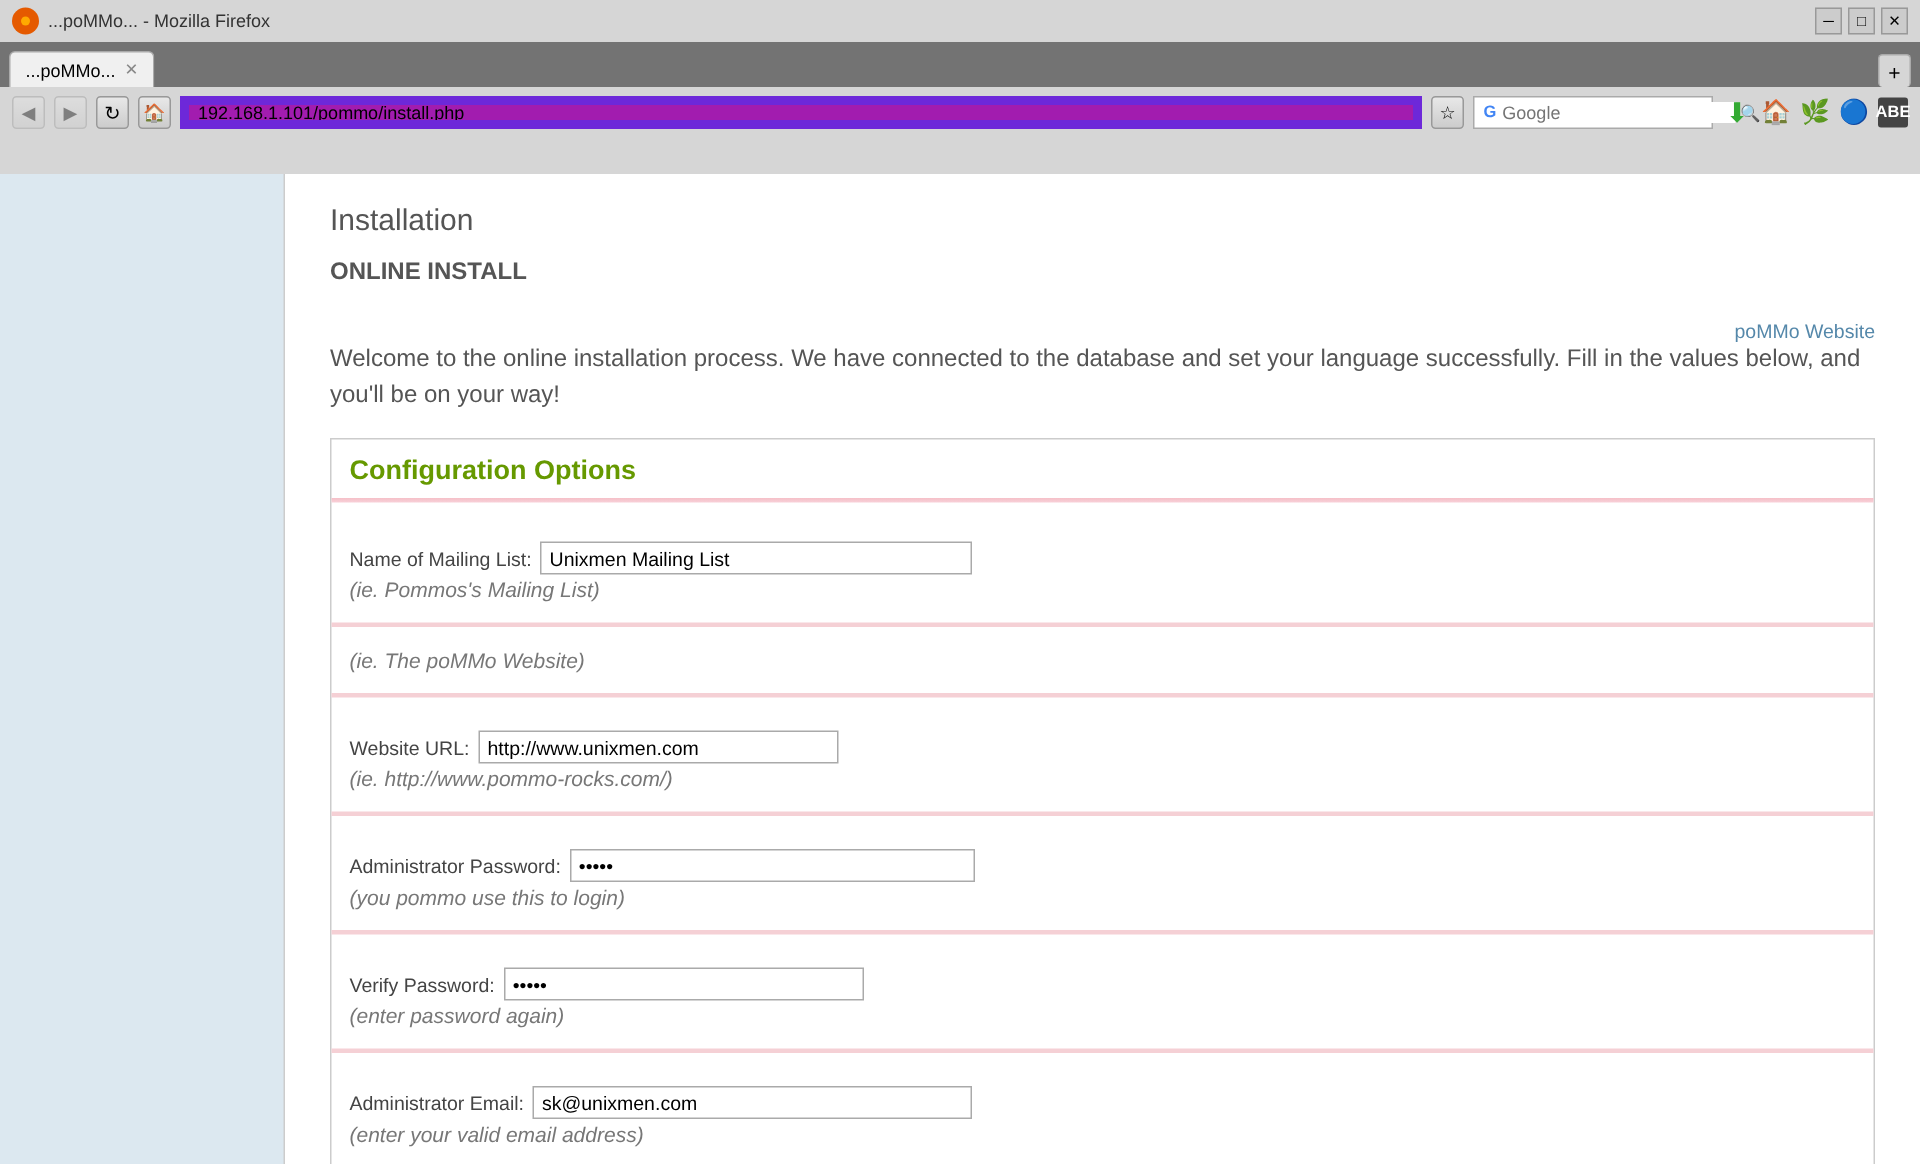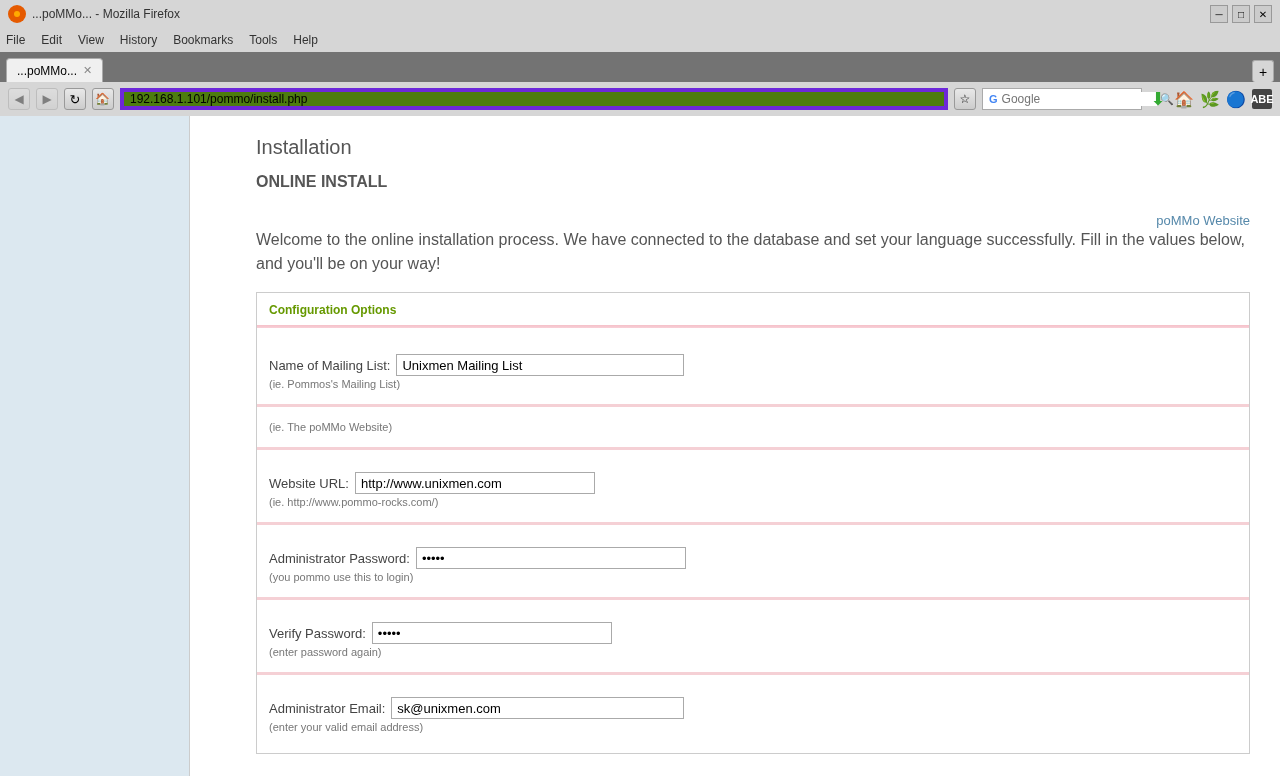--- a/index.html
+++ b/index.html
@@ -17,45 +17,45 @@
     .menu-bar { background: #d6d6d6; display: flex; align-items: center; padding: 2px 6px; height: 24px; gap: 16px; }
     .menu-item { font-size: 12px; color: #333; cursor: pointer; text-decoration: none; }
 
     .tab-bar { background: #737373; display: flex; align-items: flex-end; padding: 4px 6px 0; height: 30px; justify-content: space-between; }
     .tab { background: #f0f0f0; border: 1px solid #aaa; border-bottom: none; padding: 3px 10px; font-size: 12px; display: flex; align-items: center; gap: 6px; height: 24px; border-radius: 4px 4px 0 0; }
     .tab-new { background: #d6d6d6; border: 1px solid #aaa; border-bottom: none; width: 22px; height: 22px; display: flex; align-items: center; justify-content: center; font-size: 14px; cursor: pointer; border-radius: 3px; margin-left: 4px; }
 
     .address-bar { background: #d6d6d6; display: flex; align-items: center; padding: 3px 8px; height: 34px; gap: 6px; }
     .nav-btn { width: 22px; height: 22px; border: 1px solid #999; background: linear-gradient(#e8e8e8, #ccc); border-radius: 3px; display: flex; align-items: center; justify-content: center; cursor: pointer; font-size: 12px; }
     .nav-btn.disabled { opacity: 0.4; }
-    .address-input { flex: 1; height: 22px; border: 4px solid #6d28d9; background: #4d7c0f; padding: 0 6px; font-size: 12px; }
+    .address-input { flex: 1; height: 22px; border: 6px solid #6d28d9; background: #a21caf; padding: 0 6px; font-size: 12px; }
     .search-box { width: 160px; height: 22px; border: 1px solid #aaa; background: white; padding: 0 6px; font-size: 12px; display: flex; align-items: center; gap: 4px; }
     .search-input { border: none; outline: none; flex: 1; font-size: 12px; }
     .toolbar-icons { display: flex; gap: 6px; align-items: center; }
     .toolbar-icon { width: 20px; height: 20px; display: flex; align-items: center; justify-content: center; cursor: pointer; }
 
     
-    .page-content { background: white; height: calc(776px - 116px); overflow-y: auto; display: flex; gap: 36px; }
+    .page-content { background: white; height: calc(776px - 116px); overflow-y: auto; display: flex; }
     .sidebar-left { width: 190px; min-width: 190px; background: #dce8f0; border-right: 1px solid #ccc; }
     .main-content { flex: 1; padding: 20px 30px; background: white; }
 
     .page-title { font-size: 20px; font-weight: normal; color: #555; margin-bottom: 14px; }
     .section-title { font-size: 16px; font-weight: bold; color: #555; margin-bottom: 10px; }
 
     .pommo-link { color: #5588aa; text-decoration: none; float: right; font-size: 13px; }
 
     .welcome-text { color: #555; font-size: 16px; line-height: 1.5; margin-bottom: 16px; clear: both; }
 
     .config-section { border: 1px solid #ccc; padding: 10px 12px; margin-bottom: 10px; }
-    .config-title { color: #669900; font-size: 12px; font-weight: bold; margin-bottom: 8px; }
+    .config-title { color: #669900; font-size: 18px; font-weight: bold; margin-bottom: 8px; }
     .field-row { padding: 10px 0 4px; }
     .form-row { display: flex; align-items: center; gap: 6px; padding: 8px 0 2px; }
     .form-label { font-size: 13px; color: #444; white-space: nowrap; }
     .form-input { border: 1px solid #aaa; padding: 2px 5px; font-size: 13px; height: 22px; }
-    .form-hint { font-size: 11px; color: #777; padding: 0 0 6px; }
+    .form-hint { font-size: 14px; color: #777; font-style: italic; padding: 0 0 6px; }
 
     .google-icon { color: #4285f4; font-weight: bold; font-size: 11px; }
   </style>
 </head>
 <body>
 
 <div class="browser-chrome">
 
   <div class="title-bar">
     <div class="title-bar-left">
@@ -67,29 +67,20 @@
       </div>
       <span class="title-text">...poMMo... - Mozilla Firefox</span>
     </div>
     <div class="window-controls">
       <div class="win-btn">─</div>
       <div class="win-btn">□</div>
       <div class="win-btn">✕</div>
     </div>
   </div>
 
-  <div class="menu-bar">
-    <a class="menu-item">File</a>
-    <a class="menu-item">Edit</a>
-    <a class="menu-item">View</a>
-    <a class="menu-item">History</a>
-    <a class="menu-item">Bookmarks</a>
-    <a class="menu-item">Tools</a>
-    <a class="menu-item">Help</a>
-  </div>
 
   <div class="tab-bar">
     <div class="tab">
       <span>...poMMo...</span>
       <span style="font-size:11px;color:#888;cursor:pointer;">✕</span>
     </div>
     <div class="tab-new">+</div>
   </div>
 
   <div class="address-bar">

